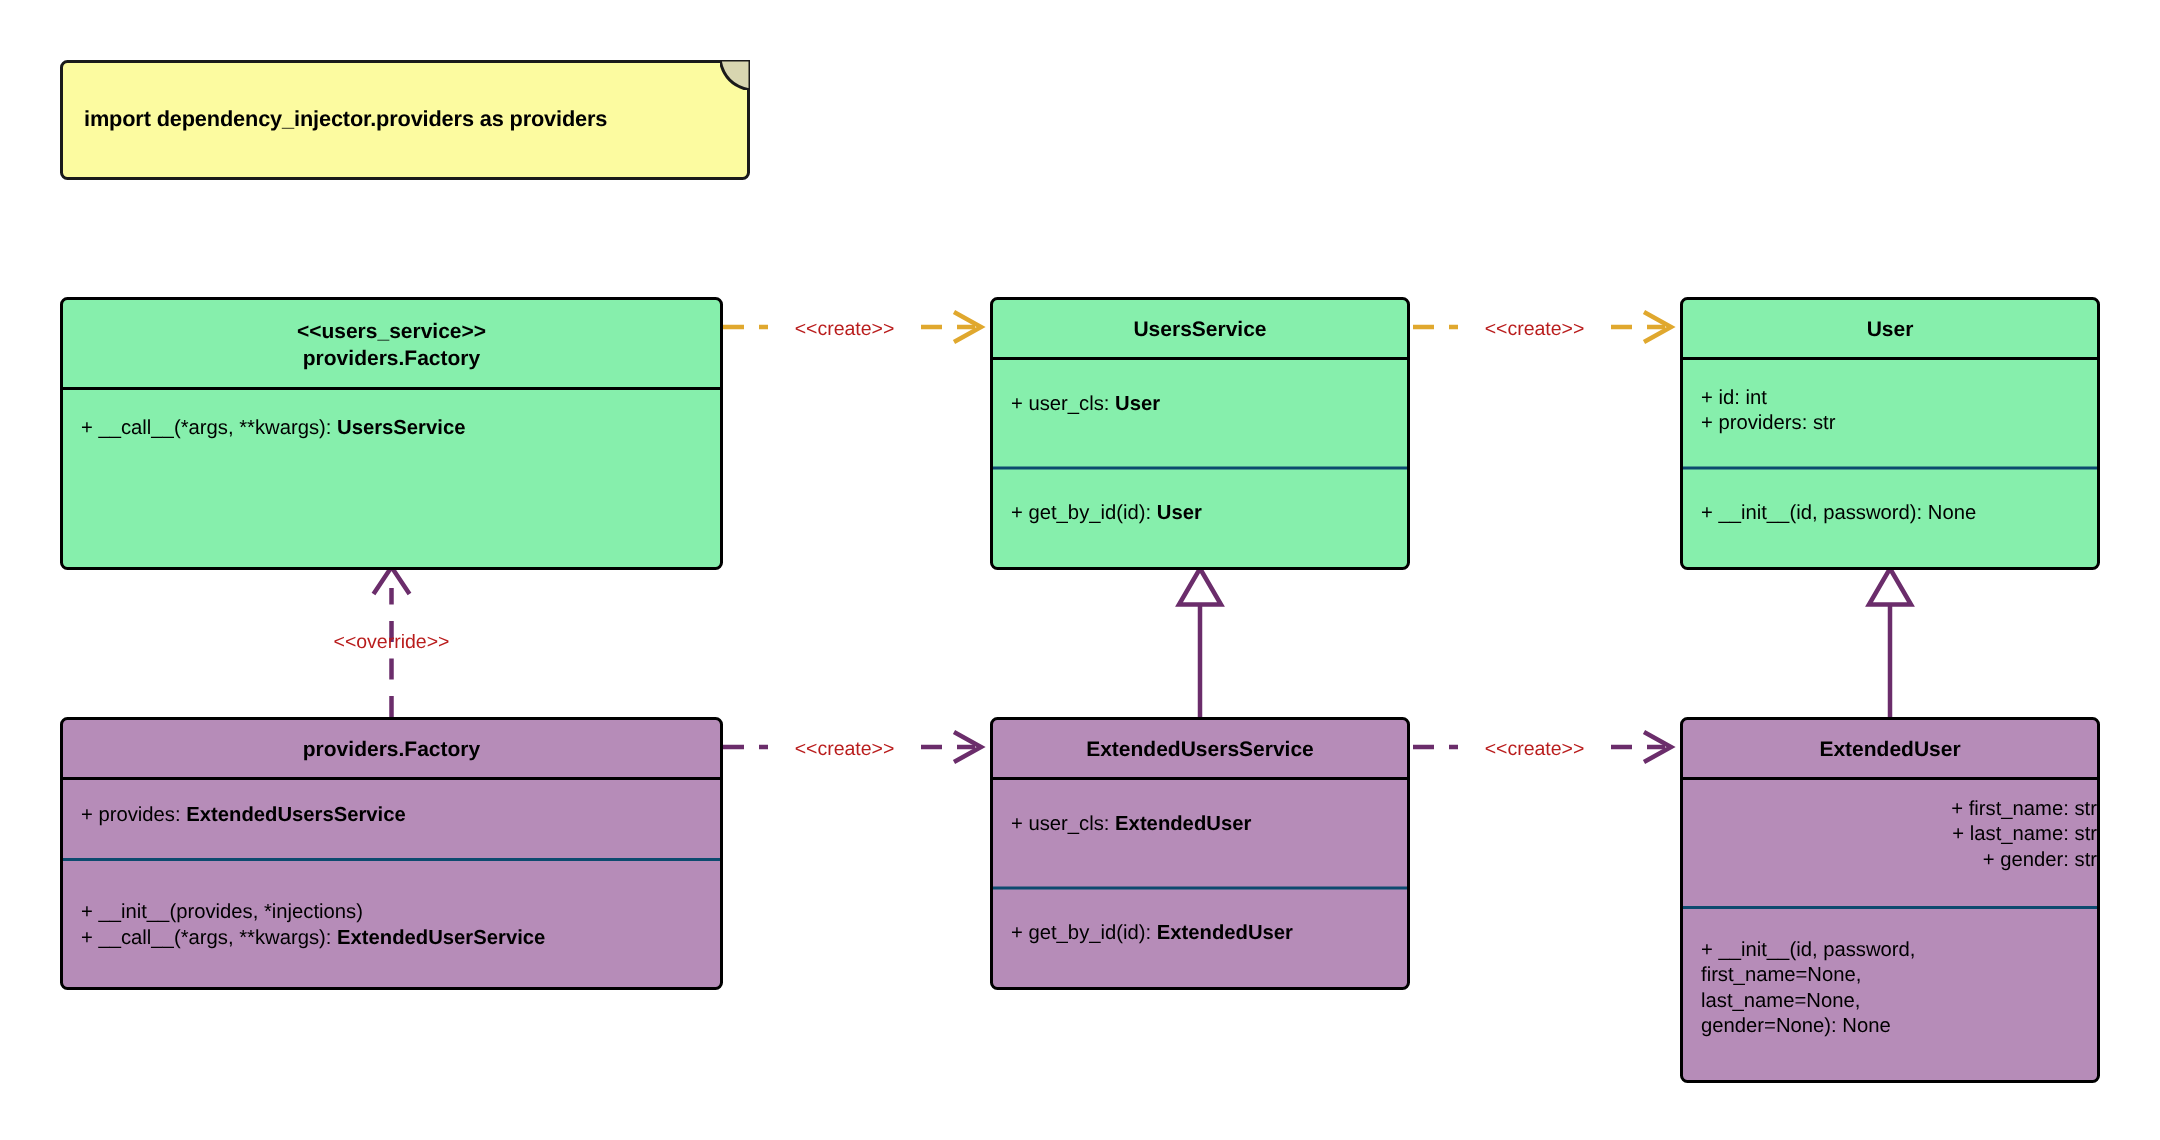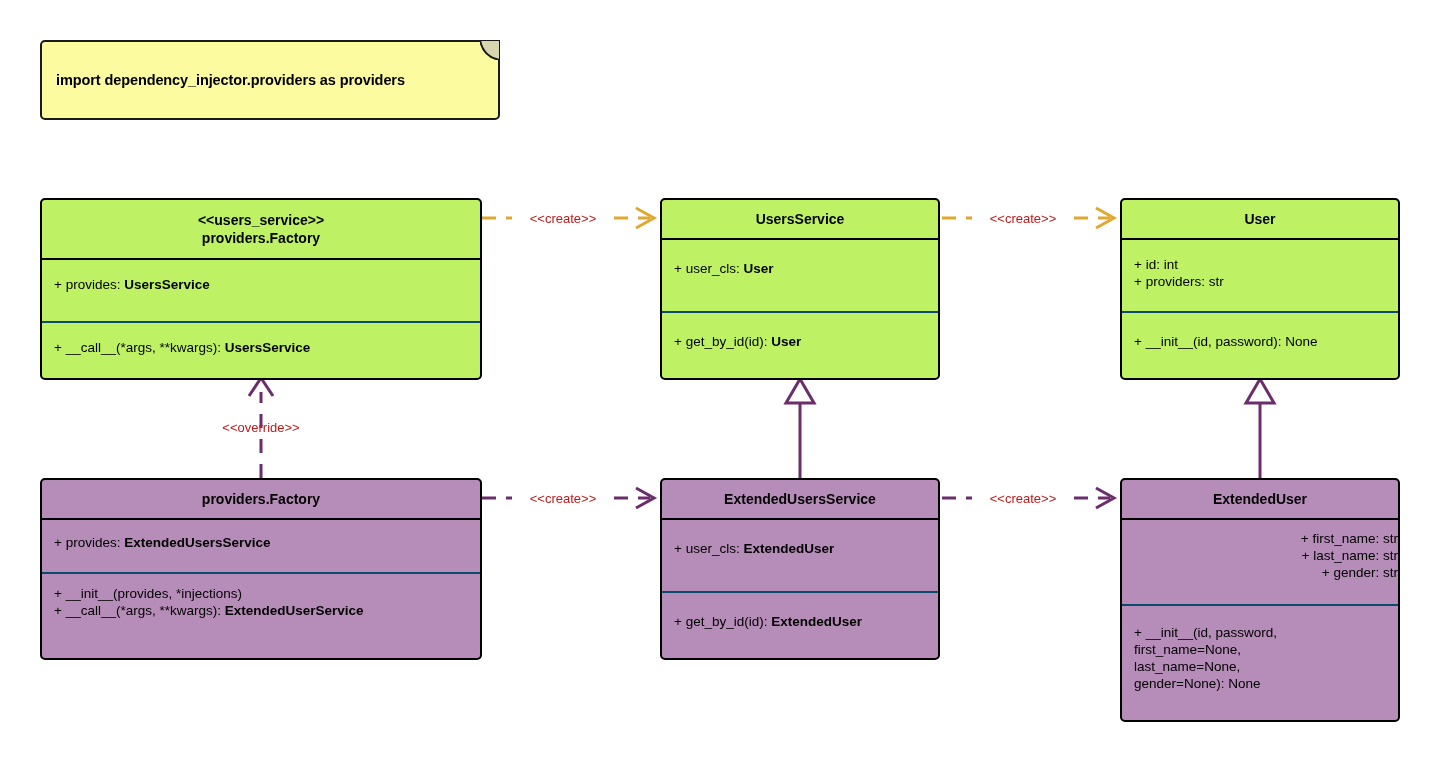--- a/index.html
+++ b/index.html
@@ -51,21 +51,21 @@
   }
 
   
   .klass {
     position: absolute;
     box-sizing: border-box;
     border: 2px solid #000000;
     border-radius: 5px;
     overflow: hidden;
   }
-  .klass.yellow { background: #bef264; }
+  .klass.yellow { background: #86efac; }
   .klass.purple { background: #B68CB8; }
 
   .k-header {
     box-sizing: border-box;
     text-align: center;
     font-weight: bold;
     font-size: 14px;
     line-height: 18px;
     display: flex;
     flex-direction: column;
@@ -155,23 +155,20 @@
     </svg>
   </div>
   <span class="note-text">import dependency_injector.providers as providers</span>
 </div>
 
 <div class="klass yellow" style="left:40px; top:198px; width:442px; height:182px;">
   <div class="k-header" style="height:60px;">
     <span class="stereo">&lt;&lt;users_service&gt;&gt;</span>
     <span>providers.Factory</span>
   </div>
-  <div class="k-section" style="height:61px; padding-top:16px;">
-    <div class="k-row"><span>+ provides: </span><b>UsersService</b></div>
-  </div>
   <div class="k-section" style="height:57px; padding-top:16px;">
     <div class="k-row"><span>+ __call__(*args, **kwargs): </span><b>UsersService</b></div>
   </div>
 </div>
 
 <div class="klass yellow" style="left:660px; top:198px; width:280px; height:182px;">
   <div class="k-header" style="height:40px;">
     <span>UsersService</span>
   </div>
   <div class="k-section" style="height:71px; padding-top:20px;">
@@ -195,21 +192,21 @@
   </div>
 </div>
 
 <div class="klass purple" style="left:40px; top:478px; width:442px; height:182px;">
   <div class="k-header" style="height:40px;">
     <span>providers.Factory</span>
   </div>
   <div class="k-section" style="height:52px; padding-top:14px;">
     <div class="k-row"><span>+ provides: </span><b>ExtendedUsersService</b></div>
   </div>
-  <div class="k-section" style="height:86px; padding-top:11px;">
+  <div class="k-section" style="height:86px; padding-top:25px;">
     <div class="k-row"><span>+ __init__(provides, *injections)</span></div>
     <div class="k-row"><span>+ __call__(*args, **kwargs): </span><b>ExtendedUserService</b></div>
   </div>
 </div>
 
 <div class="klass purple" style="left:660px; top:478px; width:280px; height:182px;">
   <div class="k-header" style="height:40px;">
     <span>ExtendedUsersService</span>
   </div>
   <div class="k-section" style="height:71px; padding-top:20px;">

